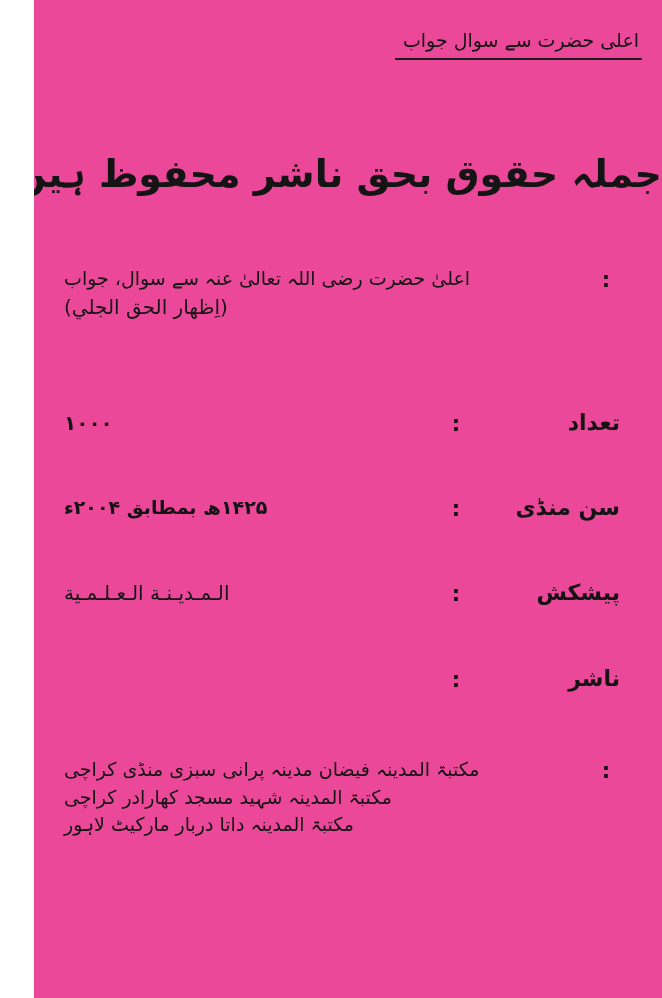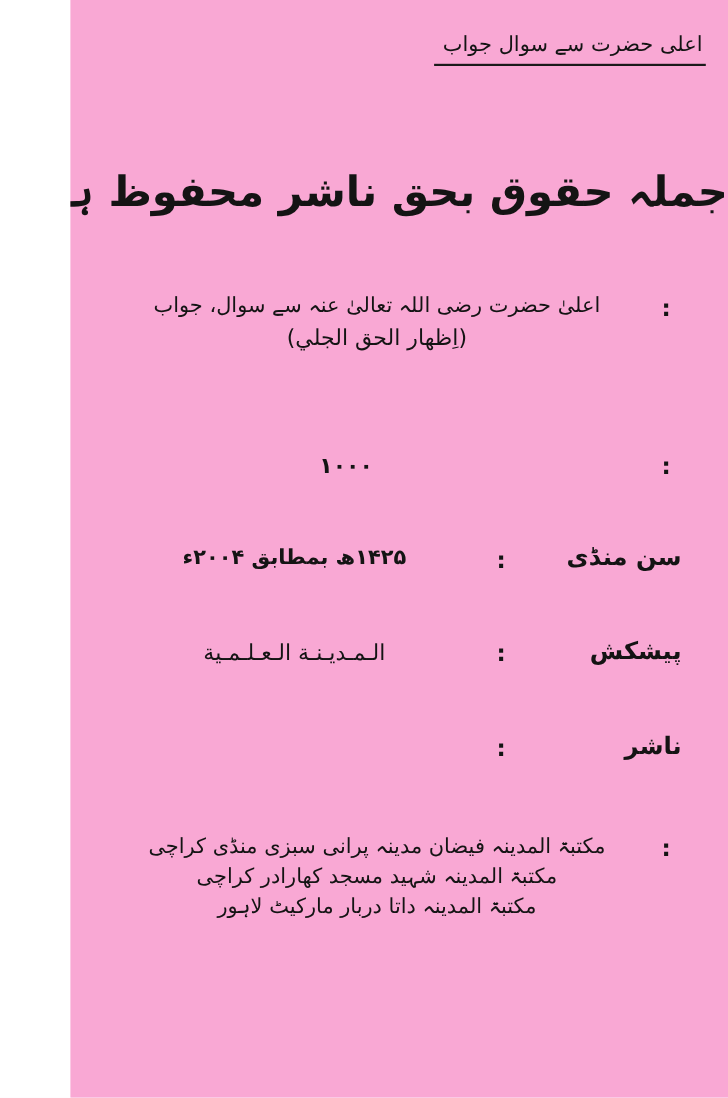--- a/index.html
+++ b/index.html
@@ -4,25 +4,26 @@
 <style>
   html, body {
     margin: 0;
     padding: 0;
     background: #ffffff;
   }
   .page {
     position: relative;
     width: 598px;
     height: 998px;
-    background: #f9a8d4;
+    background: #ec4899;
     color: #141414;
     font-family: "DejaVu Sans", "Liberation Sans", sans-serif;
     direction: rtl;
     overflow: hidden;
+    padding-left: 30px;
   }
 
   
   .running-header {
     position: absolute;
     top: 28px;
     right: 20px;
     font-size: 19px;
     line-height: 1.3;
     border-bottom: 2px solid #1a1a1a;
@@ -65,21 +66,21 @@
     text-align: center;
     font-size: 21px;
     font-weight: bold;
     line-height: 1.3;
     padding-top: 2px;
   }
   .row .value {
     flex: 1 1 auto;
     font-size: 19px;
     line-height: 1.45;
-    text-align: center;
+    text-align: left;
     padding-left: 2px;
   }
   .value .vline + .vline { }
 
   .row-book     { top: 265px; }
   .row-quantity { top: 409px; }
   .row-year     { top: 494px; }
   .row-presenter{ top: 579px; }
   .row-publisher{ top: 665px; }
   .row-addresses{ top: 756px; }
@@ -104,20 +105,21 @@
 
   <div class="row row-book">
     <div class="sep">:</div>
     <div class="value">
       <div class="vline">اعلیٰ حضرت رضی اللہ تعالیٰ عنہ سے سوال، جواب</div>
       <div class="vline arabic-line">(اِظهار الحق الجلي)</div>
     </div>
   </div>
 
   <div class="row row-quantity">
+    <div class="label">تعداد</div>
     <div class="sep">:</div>
     <div class="value">
       <div class="vline num-line">۱۰۰۰</div>
     </div>
   </div>
 
   <div class="row row-year">
     <div class="label">سن منڈی</div>
     <div class="sep">:</div>
     <div class="value">

